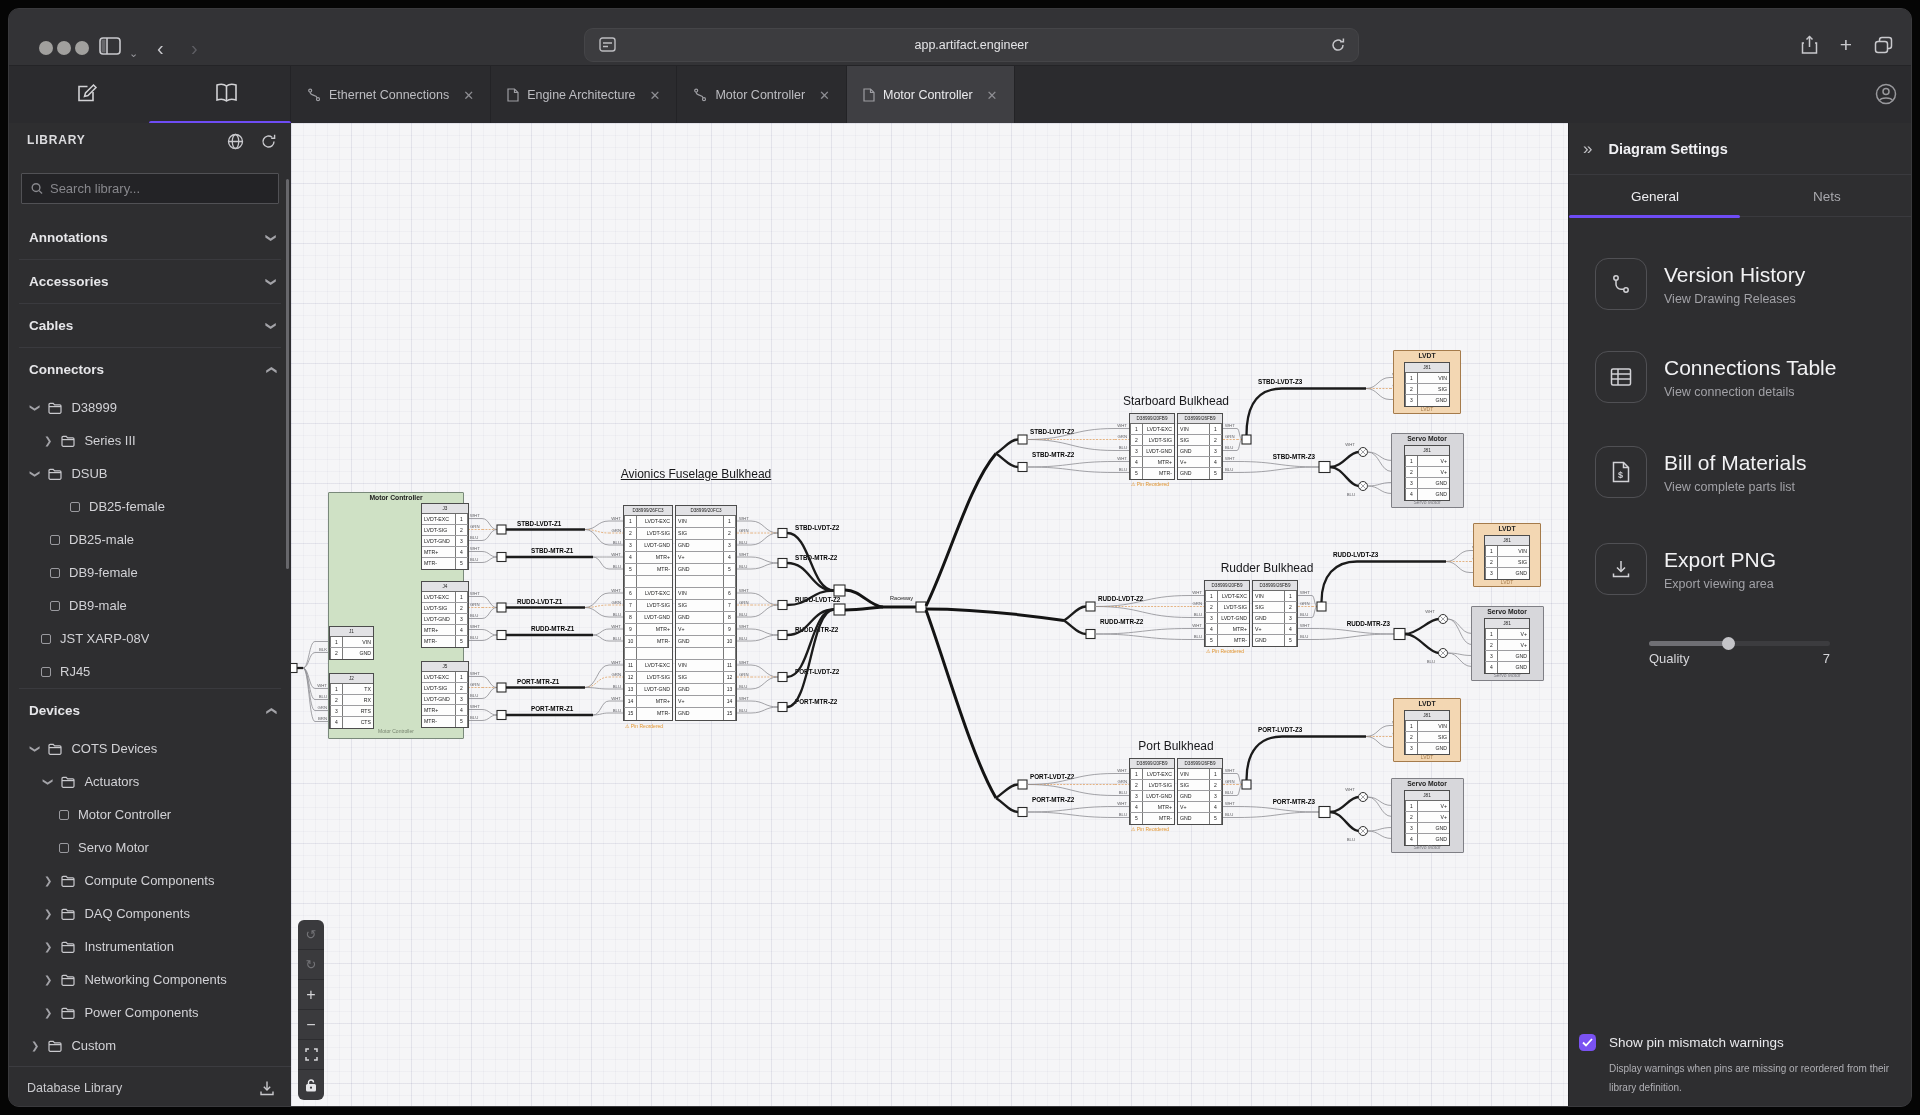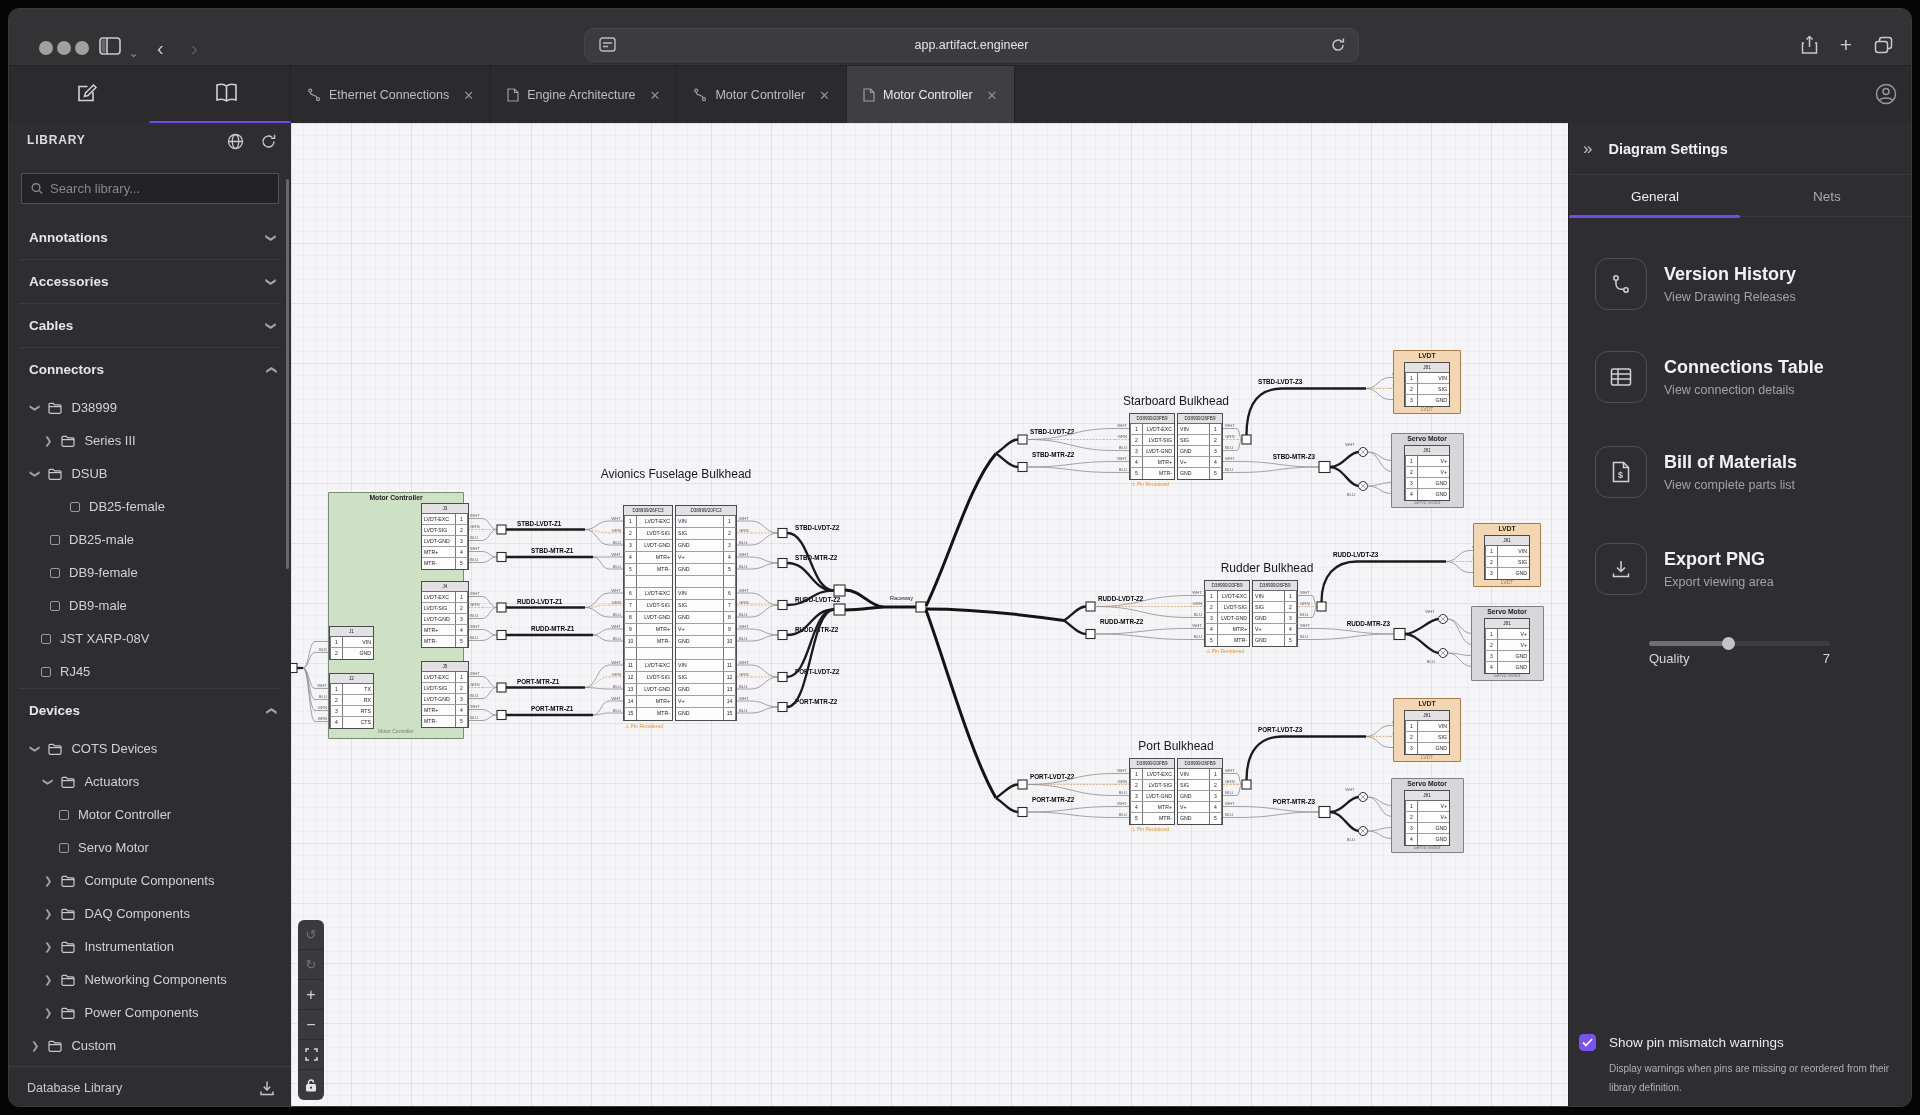--- a/index.html
+++ b/index.html
@@ -89,21 +89,21 @@
   .rpanel{position:relative;width:345px;height:100%;background:#2e2e30;border-left:1px solid #202023;flex:none}
   .rp-head{position:absolute;left:0;top:0;width:100%;height:52px;border-bottom:1px solid #3a3a3e;display:flex;align-items:center;padding:0 14px;gap:16px}
   .rp-collapse{color:#c2c2c6;font-size:17px}
   .rp-title{color:#f0f0f3;font-size:14.5px;font-weight:bold}
   .rp-tabs{position:absolute;left:0;top:52px;width:100%;height:42px;border-bottom:1px solid #3a3a3e}
   .rp-tab{position:absolute;top:0;height:42px;display:flex;align-items:center;justify-content:center;font-size:13.5px;color:#a8a8ad;width:172px}
   .rp-tab.active{color:#ededf0}
   .rp-underline{position:absolute;left:0;bottom:-2px;width:171px;height:3px;background:#6e4cf5;border-radius:2px}
   .rp-item{position:absolute;left:26px;display:flex;gap:17px;align-items:center}
   .rp-icbox{width:52px;height:52px;border:1.5px solid #505054;border-radius:13px;display:flex;align-items:center;justify-content:center;flex:none}
-  .rp-it{color:#f2f2f4;font-size:18px;font-weight:bold;margin-bottom:5px}
+  .rp-it{color:#f2f2f4;font-size:21px;font-weight:normal;margin-bottom:5px}
   .rp-is{color:#a2a2a7;font-size:12.5px}
   .slider{position:absolute;left:80px;top:518px;width:181px;height:5px;border-radius:3px;background:#3c3c3f}
   .slider .fill{position:absolute;left:0;top:0;height:5px;width:80px;background:#6f6f74;border-radius:3px}
   .slider .knob{position:absolute;left:73px;top:-4px;width:13px;height:13px;border-radius:50%;background:#c4c4c8}
   .q-label{position:absolute;left:80px;top:528px;color:#d6d6da;font-size:13px}
   .q-value{position:absolute;left:241px;top:528px;width:20px;text-align:right;color:#d6d6da;font-size:13px}
   .chk{position:absolute;left:10px;top:911px;width:17px;height:17px;background:#7a52f2;border-radius:4.5px;display:flex;align-items:center;justify-content:center}
   .chk-label{position:absolute;left:40px;top:912px;color:#e9e9ec;font-size:13.5px}
   .chk-desc{position:absolute;left:40px;top:936px;width:300px;color:#b0b0b5;font-size:10px;line-height:19px}
 </style>
@@ -882,21 +882,21 @@
             </div>
             <div class="dt-r">
               <div class="dt-n">MTR+</div>
               <div class="dt-p">4</div>
             </div>
             <div class="dt-r">
               <div class="dt-n">MTR-</div>
               <div class="dt-p">5</div>
             </div>
           </div>
-          <div class="sec-t" style="left: 385px; top: 344px;">Avionics Fuselage Bulkhead</div>
+          <div class="sec-t" style="left: 405px; top: 344px; text-decoration: underline;">Avionics Fuselage Bulkhead</div>
           <div class="dt rh12 pl" style="left: 332px; top: 382px; width: 50px;">
             <div class="dt-h">D38999/26FC3</div>
             <div class="dt-r">
               <div class="dt-p">1</div>
               <div class="dt-n">LVDT-EXC</div>
             </div>
             <div class="dt-r">
               <div class="dt-p">2</div>
               <div class="dt-n">LVDT-SIG</div>
             </div>

